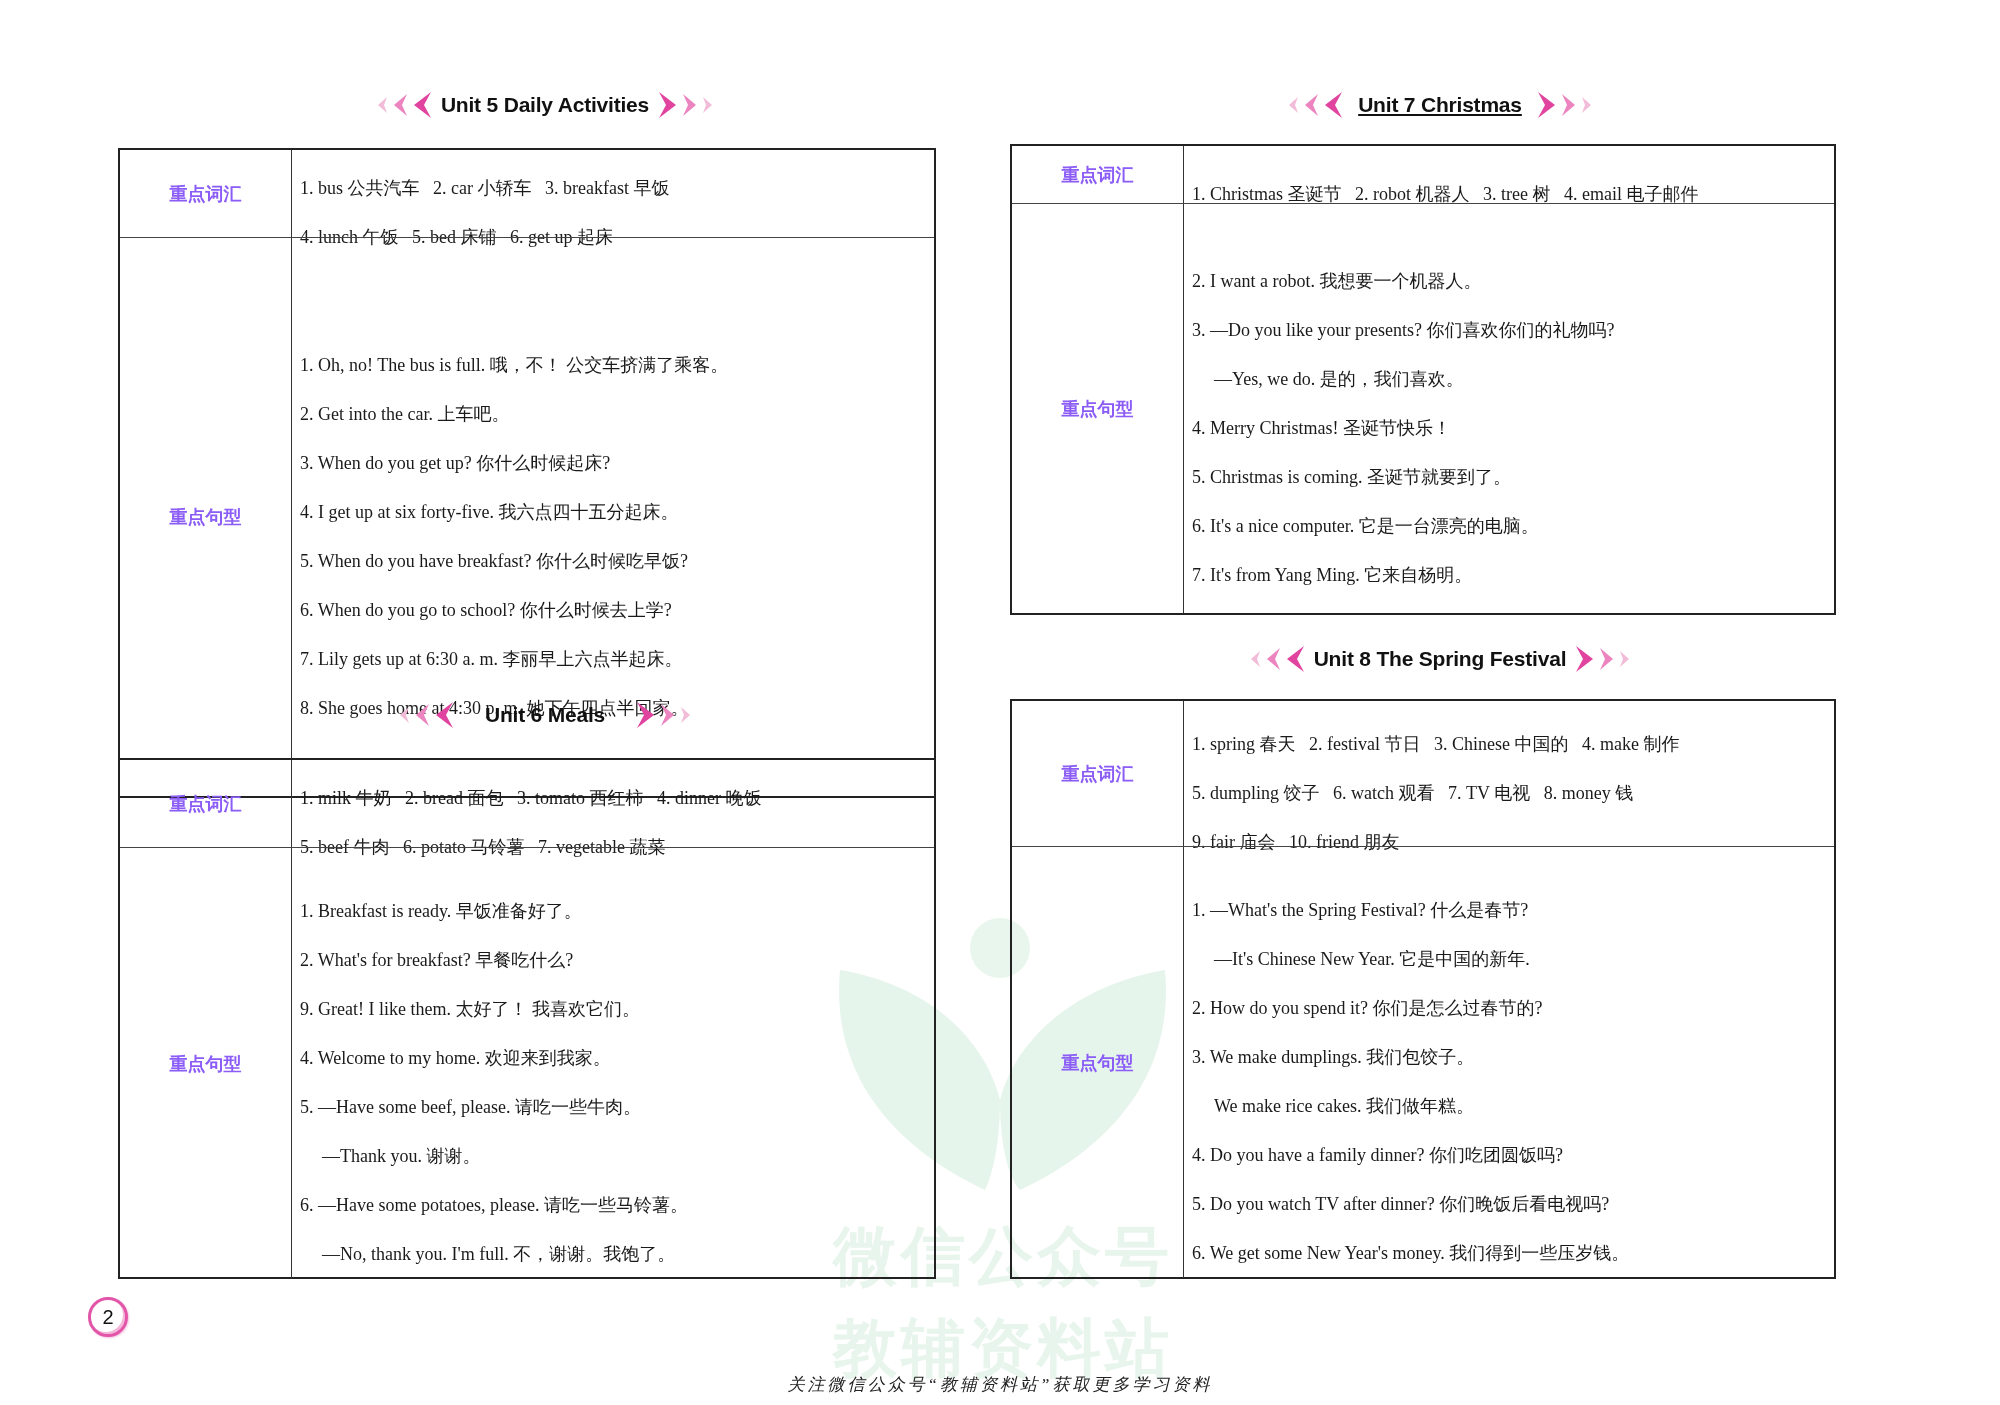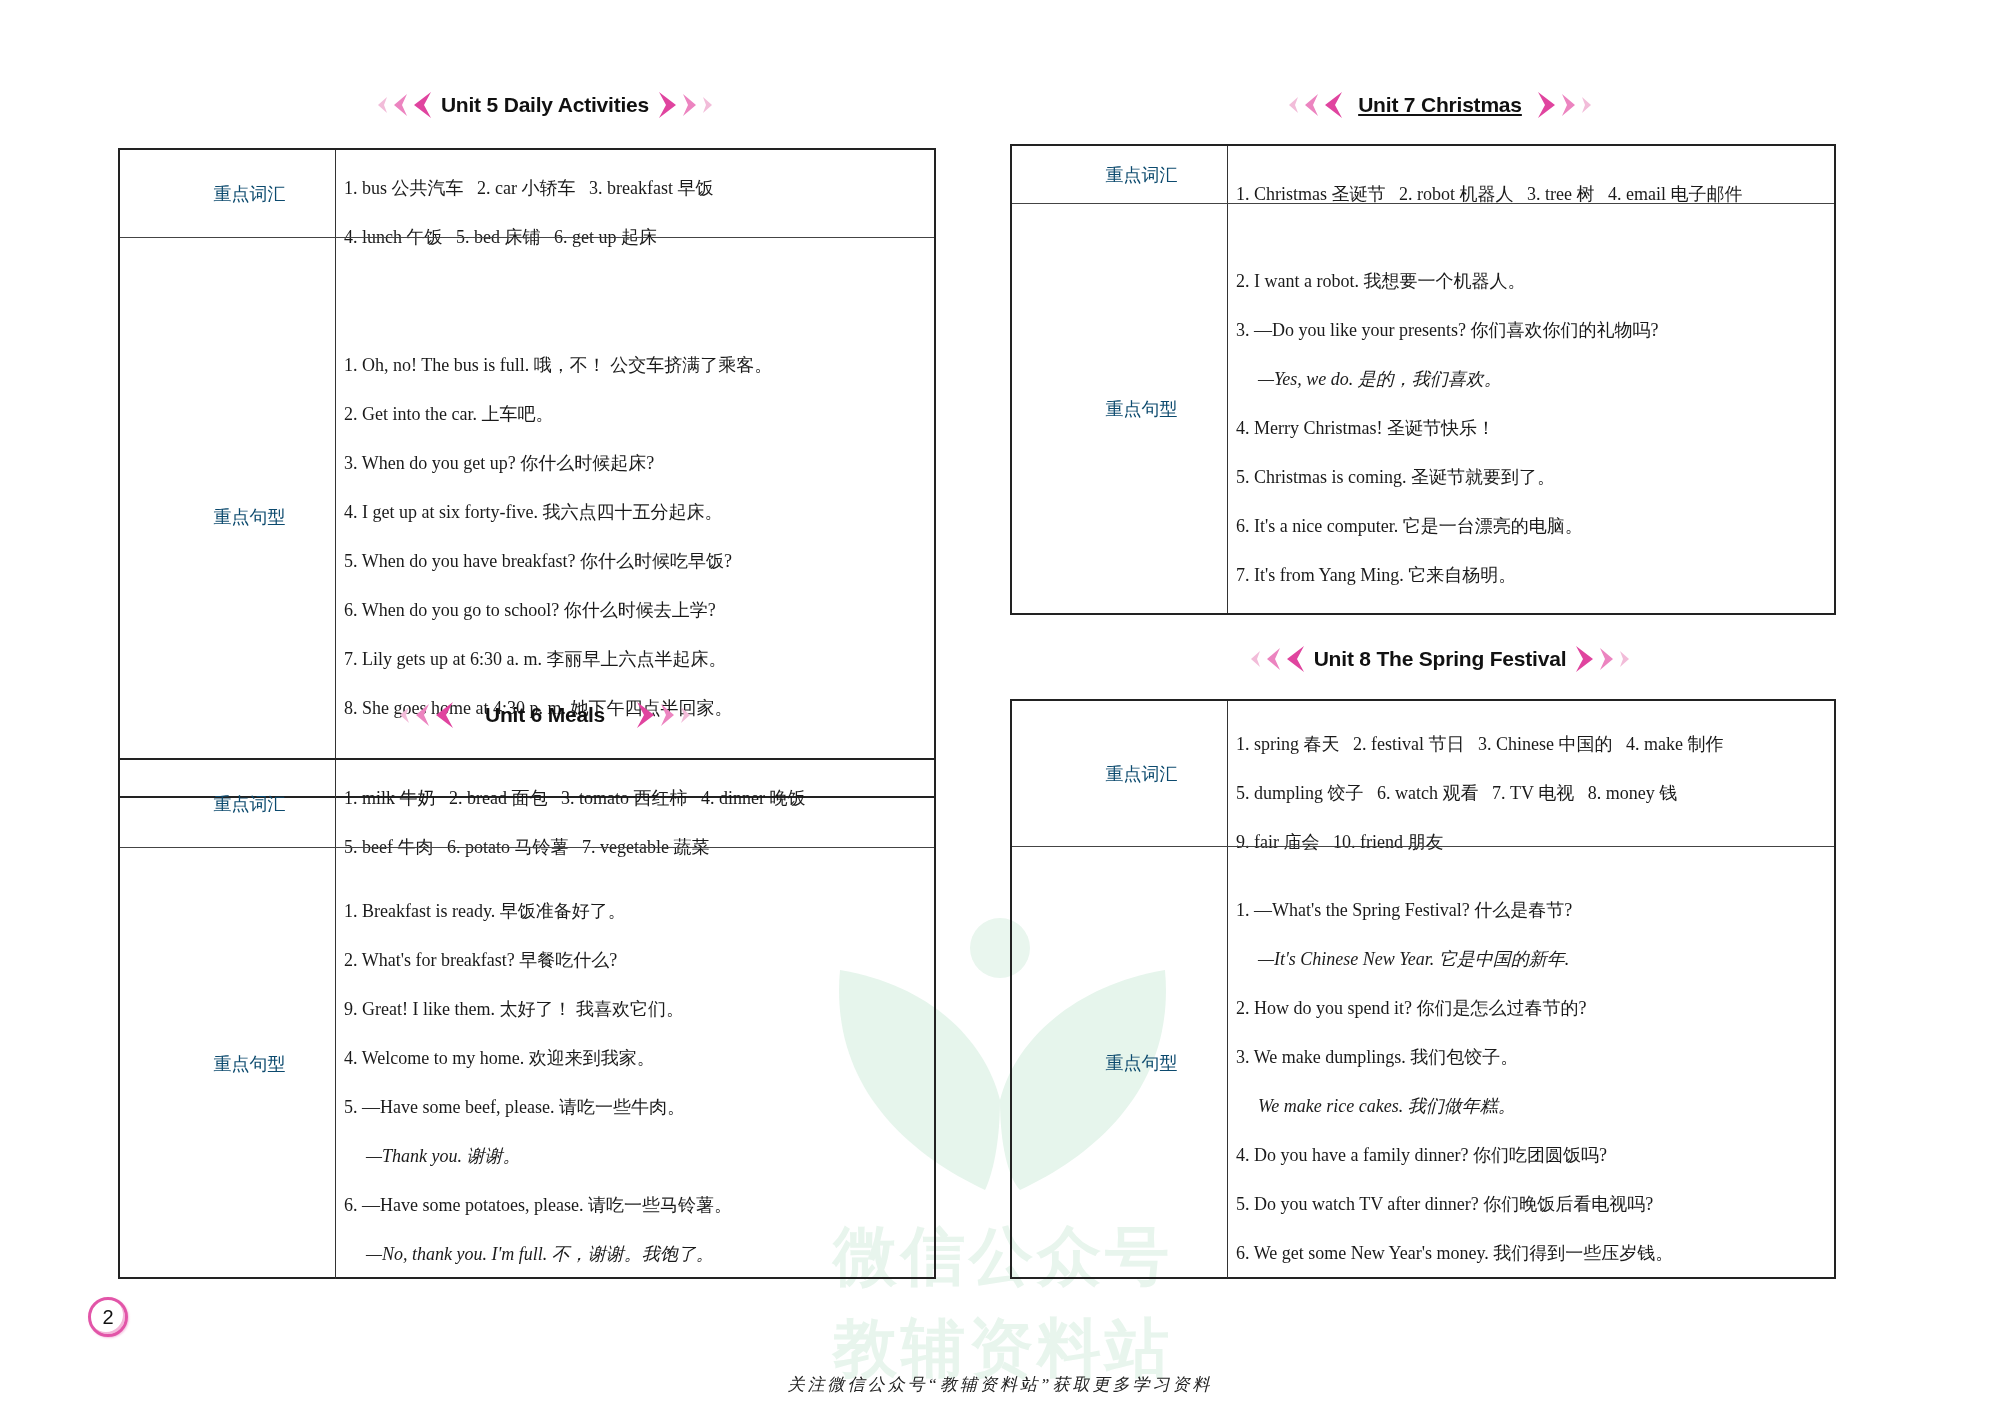--- a/index.html
+++ b/index.html
@@ -19,26 +19,26 @@
   .unit-title .arrows svg { display:block; }
   .unit-title .t { margin:0 8px; letter-spacing:-0.2px; }
   .unit-table {
     position:absolute; border:2px solid #222; box-sizing:border-box; z-index:2;
     display:flex; flex-direction:column;
   }
   .row { display:flex; border-top:1.5px solid #444; box-sizing:border-box; }
   .row:first-child { border-top:none; }
   .label-cell {
     border-right:1.5px solid #333; display:flex; align-items:center; justify-content:center;
-    font-family:"Liberation Sans", "DejaVu Sans", sans-serif; font-weight:normal; font-size:18px; color:#0c4a6e;
-    box-sizing:border-box; flex:none;margin-left:44px;
+    font-family:"Liberation Sans", "DejaVu Sans", sans-serif; font-weight:bold; font-size:18px; color:#8b5cf6;
+    box-sizing:border-box; flex:none;
   }
   .content-cell { flex:1; padding-left:8px; box-sizing:border-box; display:flex; flex-direction:column; justify-content:center;margin-top:39px; }
   .line { font-size:18px; line-height:49px; height:49px; white-space:nowrap; color:#1a1a1a; }
-  .line.indent { padding-left:22px;font-style:italic; }
+  .line.indent { padding-left:22px; }
   .page-num {
     position:absolute; left:88px; top:1297px; width:40px; height:40px; border-radius:50%;
     box-sizing:border-box; border:3px solid #e255a8;
     box-shadow: inset -2px -2px 0 #f3b6d8, 1px 1px 2px rgba(226,85,168,0.35);
     display:flex; align-items:center; justify-content:center;
     font-family:"Liberation Sans", "DejaVu Sans", sans-serif; font-size:20px; color:#111; background:#fff; z-index:2;
   }
   .footer-note {
     position:absolute; left:740px; top:1373px; width:520px; text-align:center;
     font-size:17px; color:#222; font-style:italic; letter-spacing:3px; z-index:2; white-space:nowrap;

